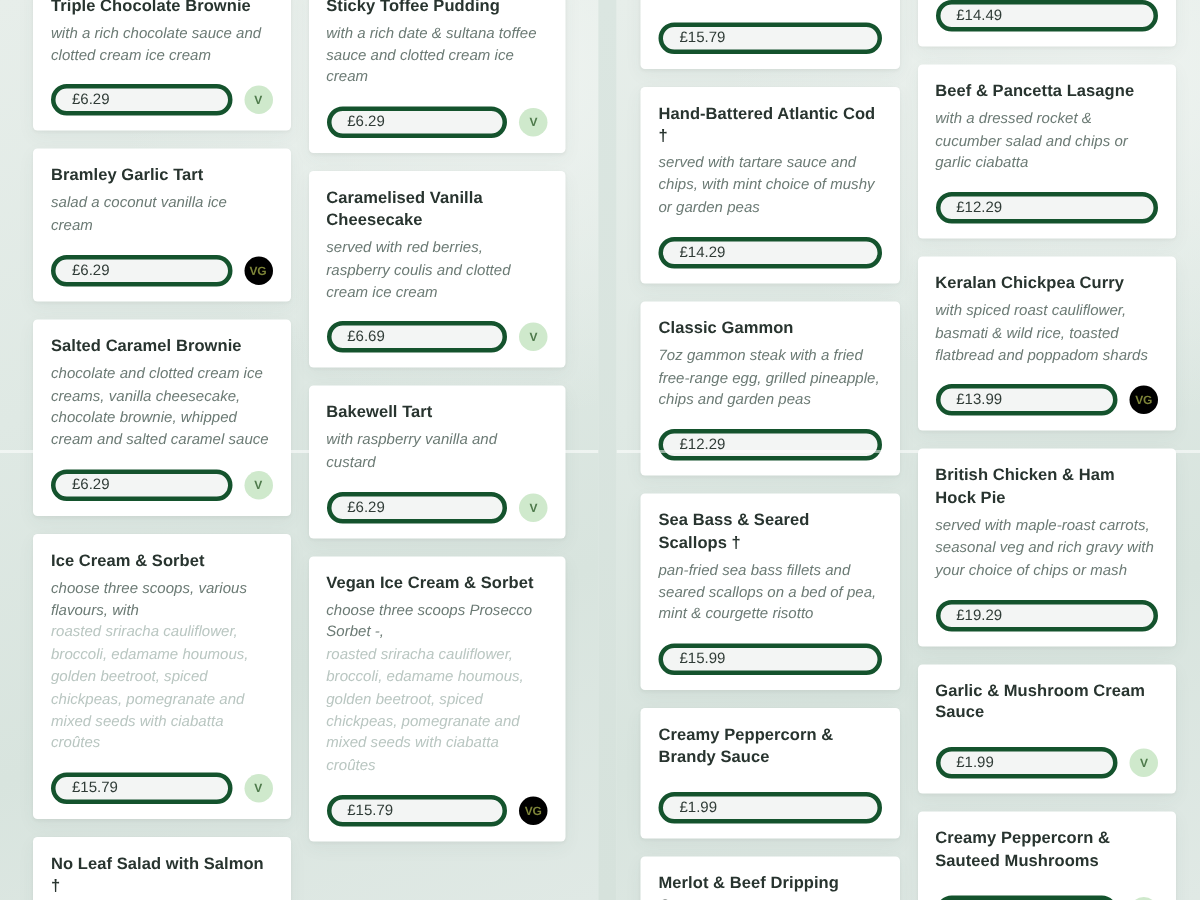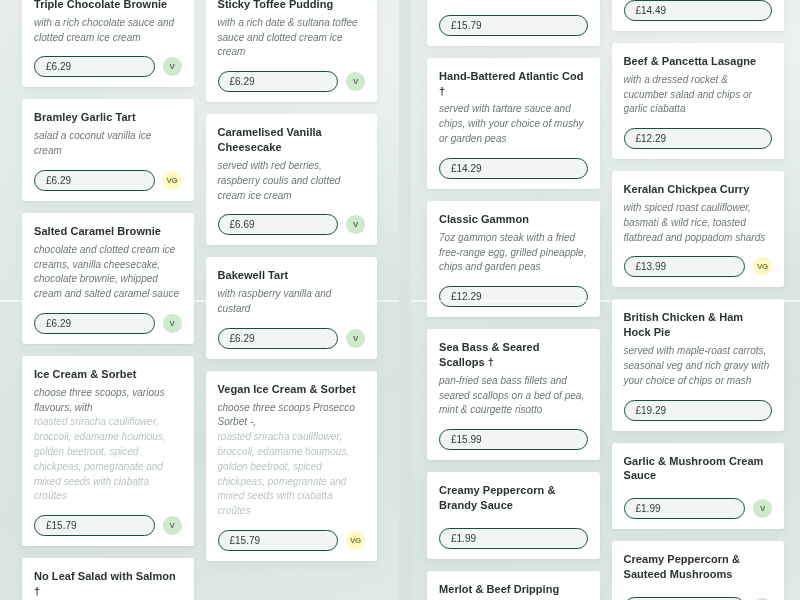--- a/index.html
+++ b/index.html
@@ -107,21 +107,21 @@
     display: flex;
     align-items: center;
     gap: 8px;
     margin-top: 11px;
   }
 
   .price-pill {
     flex: 1 1 auto;
     min-width: 0;
     background: #f3f5f4;
-    border: 1px solid #14532d;
+    border: 3px solid #14532d;
     border-radius: 999px;
     height: 21px;
     display: flex;
     align-items: center;
     padding: 0 11px;
     font-size: 10px;
     color: #303c37;
     font-weight: normal;
   }
 
@@ -131,21 +131,21 @@
     height: 19px;
     border-radius: 50%;
     display: flex;
     align-items: center;
     justify-content: center;
     font-size: 8px;
     font-weight: bold;
     letter-spacing: -.2px;
   }
   .badge.v  { background: #cfe9cc; color: #4e7a4b; }
-  .badge.vg { background: #fef9c3; color: #7d8438; }
+  .badge.vg { background: #000000; color: #7d8438; }
 
   
   .card.clip-top {
     border-top-left-radius: 0;
     border-top-right-radius: 0;
   }
 </style>
 </head>
 <body>
 
@@ -238,21 +238,21 @@
     <div class="cols" id="right-cols" style="top:-22px;">
         <div class="col">
           <div class="card clip-top">
             <div class="card-desc">sesame seeds</div>
             <div class="card-foot">
               <div class="price-pill">£15.79</div>
             </div>
           </div>
           <div class="card">
             <div class="card-title">Hand-Battered Atlantic Cod †</div>
-            <div class="card-desc">served with tartare sauce and chips, with your choice of mushy or garden peas</div>
+            <div class="card-desc">served with tartare sauce and chips, with mint choice of mushy or garden peas</div>
             <div class="card-foot">
               <div class="price-pill">£14.29</div>
             </div>
           </div>
           <div class="card">
             <div class="card-title">Classic Gammon</div>
             <div class="card-desc">7oz gammon steak with a fried free-range egg, grilled pineapple, chips and garden peas</div>
             <div class="card-foot">
               <div class="price-pill">£12.29</div>
             </div>

